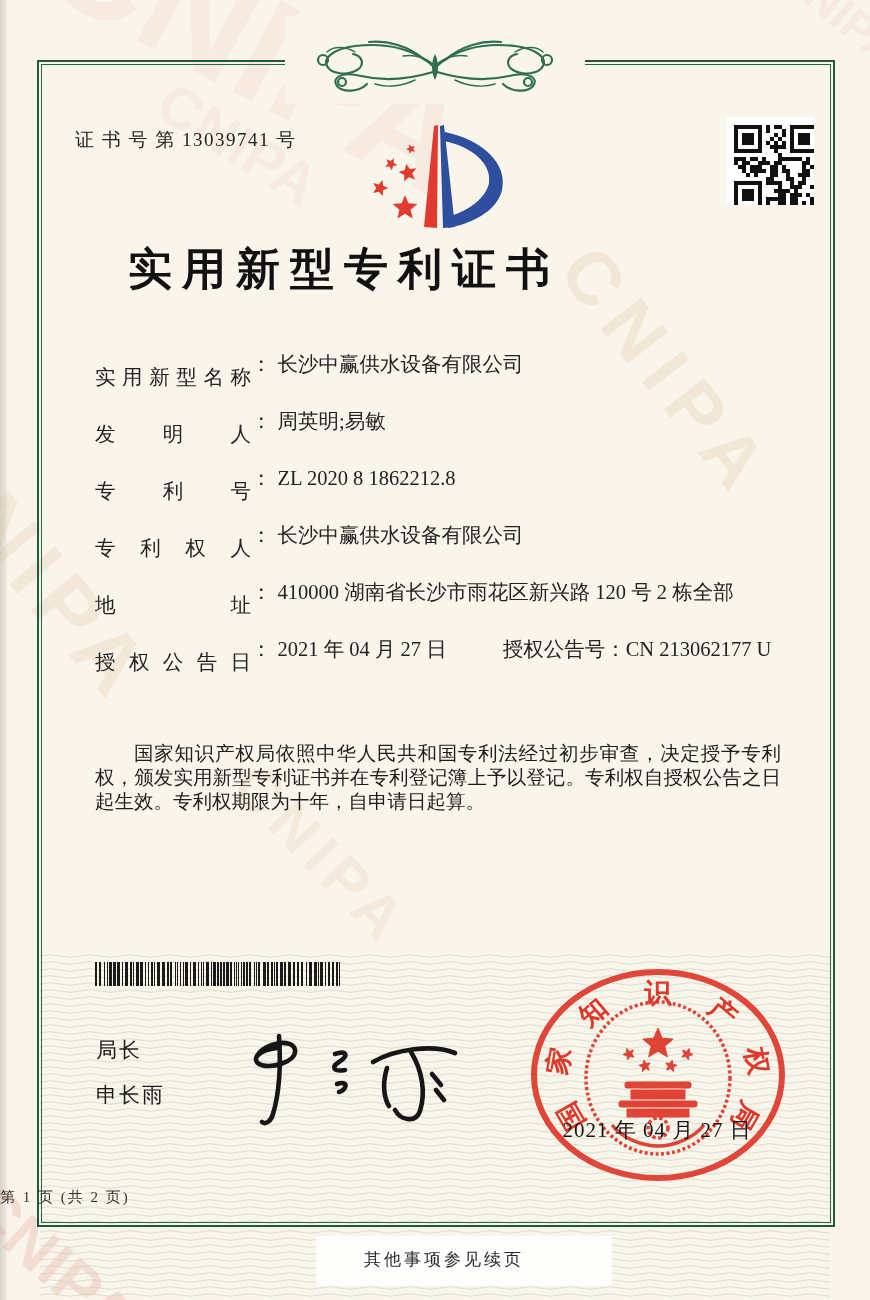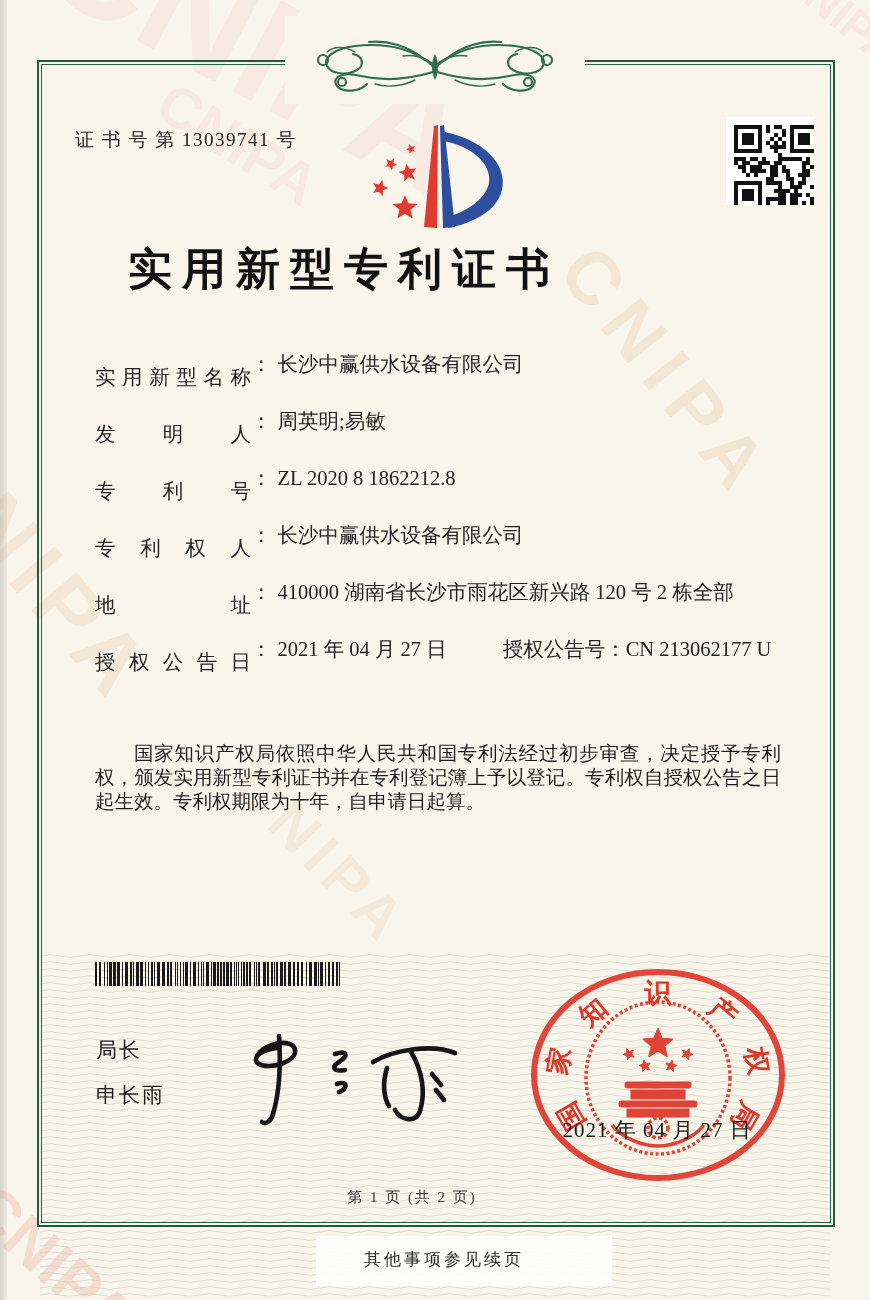--- a/index.html
+++ b/index.html
@@ -44,21 +44,21 @@
   .director{position:absolute;left:96px;top:1036px;font-family:"Liberation Sans","DejaVu Sans",sans-serif;
             font-size:21px;color:#1a1a1a;letter-spacing:2px;}
   .director div{margin-bottom:17px;}
   .signature{position:absolute;left:235px;top:1026px;width:250px;height:115px;}
   .seal{position:absolute;left:527px;top:960px;width:262px;height:230px;}
   .seal svg{position:absolute;left:0;top:0;}
   .seal-char{position:absolute;font-size:27px;font-weight:bold;color:#de382b;width:30px;height:30px;
              text-align:center;line-height:30px;left:0;top:0;font-family:"Liberation Serif","DejaVu Serif",serif;}
   .seal-date{position:absolute;left:537px;top:1116px;width:240px;text-align:center;
              font-size:21px;color:#141414;letter-spacing:1px;}
-  .page-num{position:absolute;left:0;top:1188px;width:824px;text-align:center;font-size:15px;letter-spacing:2px;color:#333;}
+  .page-num{position:absolute;left:0;top:1188px;width:824px;text-align:left;font-size:15px;letter-spacing:2px;color:#333;}
   .footer-box{position:absolute;left:316px;top:1236px;width:296px;height:50px;background:rgba(255,255,255,.88);}
   .footer-note{position:absolute;left:0;top:1248px;width:870px;text-align:center;font-size:17px;letter-spacing:3px;color:#2a2a2a;padding-left:9px;}
 </style>
 </head>
 <body>
 
 <div class="page">
   <div class="edge-left"></div>
 
   <span class="wm wm1">CNIPA</span>

